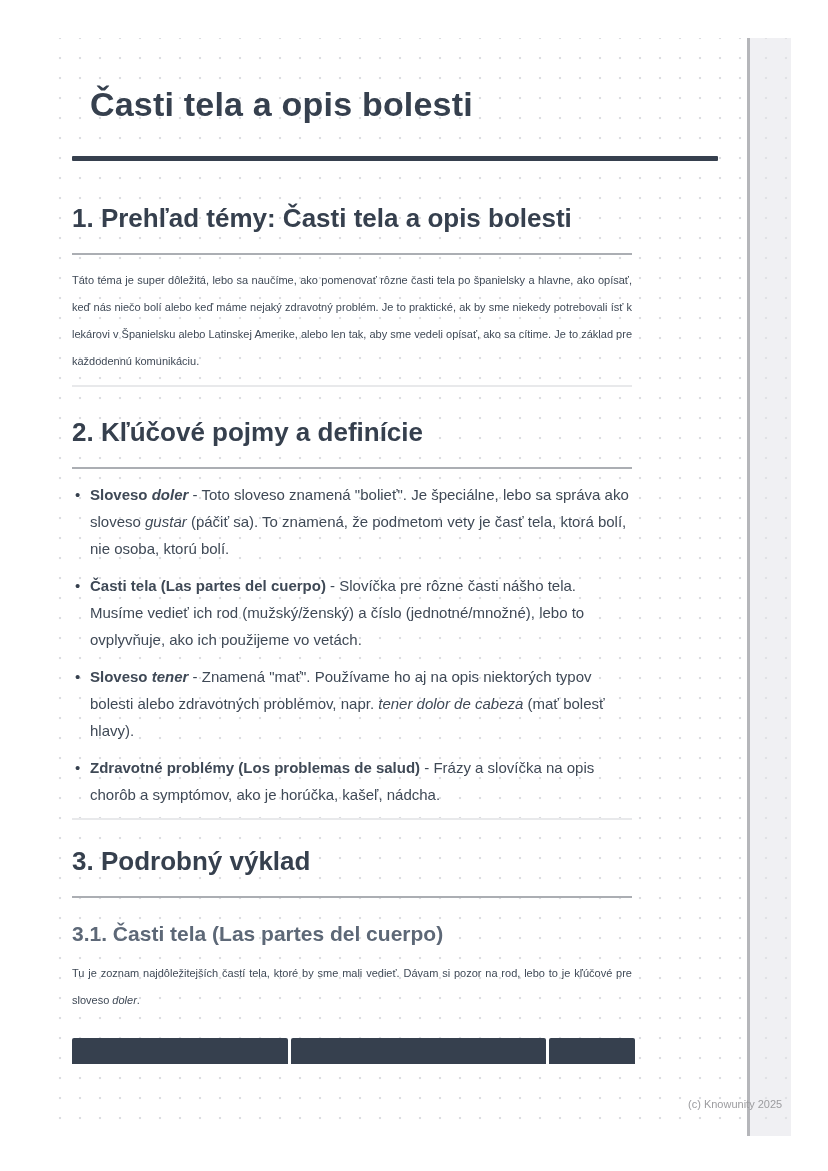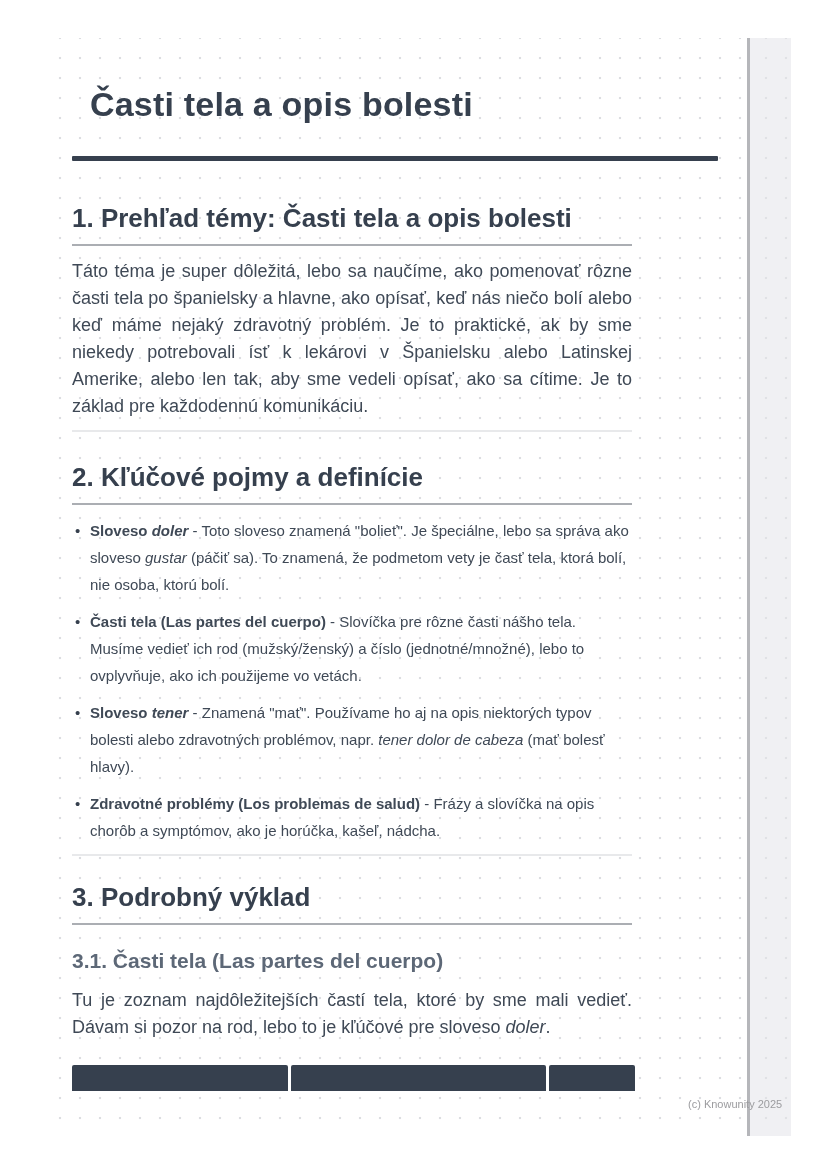--- a/index.html
+++ b/index.html
@@ -26,26 +26,26 @@
     background-size:20px 20px;background-position:7px 10px;
     overflow:hidden;
   }
   .content{position:relative;width:560px;margin:0 0 0 29px;padding-top:26px;color:var(--body-text);}
   h1{
     margin:18px;font-size:34px;line-height:44px;font-weight:700;color:var(--heading);letter-spacing:.2px;
   }
   .title-rule{width:646px;height:5px;background:var(--rule);margin-top:30px;border-radius:1px;}
   h2{
     margin:0;font-size:26px;line-height:34px;font-weight:700;color:var(--heading);
-    padding-bottom:9px;border-bottom:2px solid var(--h2-underline);
+    padding-bottom:18px;border-bottom:2px solid var(--h2-underline);
   }
   section.s1{margin-top:40px;}
   section.s2{margin-top:3px;}
   section.s3{margin-top:0;}
-  p.body{font-size:18px;line-height:27px;margin:12px 0 0;color:var(--body-text);}
+  p.body{font-size:11px;line-height:27px;margin:12px 0 0;color:var(--body-text);}
   p.just{text-align:justify;}
   hr.section-divider{border:none;border-top:2px solid var(--divider);margin:10px 0 28px;}
   hr.section-divider.second{margin:6px 0 24px;}
   ul.bullets{list-style:none;margin:12px 0 0;padding:0;}
   ul.bullets li{
     position:relative;padding-left:18px;margin:0 0 10px;
     font-size:15px;line-height:27px;color:var(--body-text);
   }
   ul.bullets li::before{
     content:"\2022";position:absolute;left:3px;top:0;color:var(--heading);font-size:15px;

